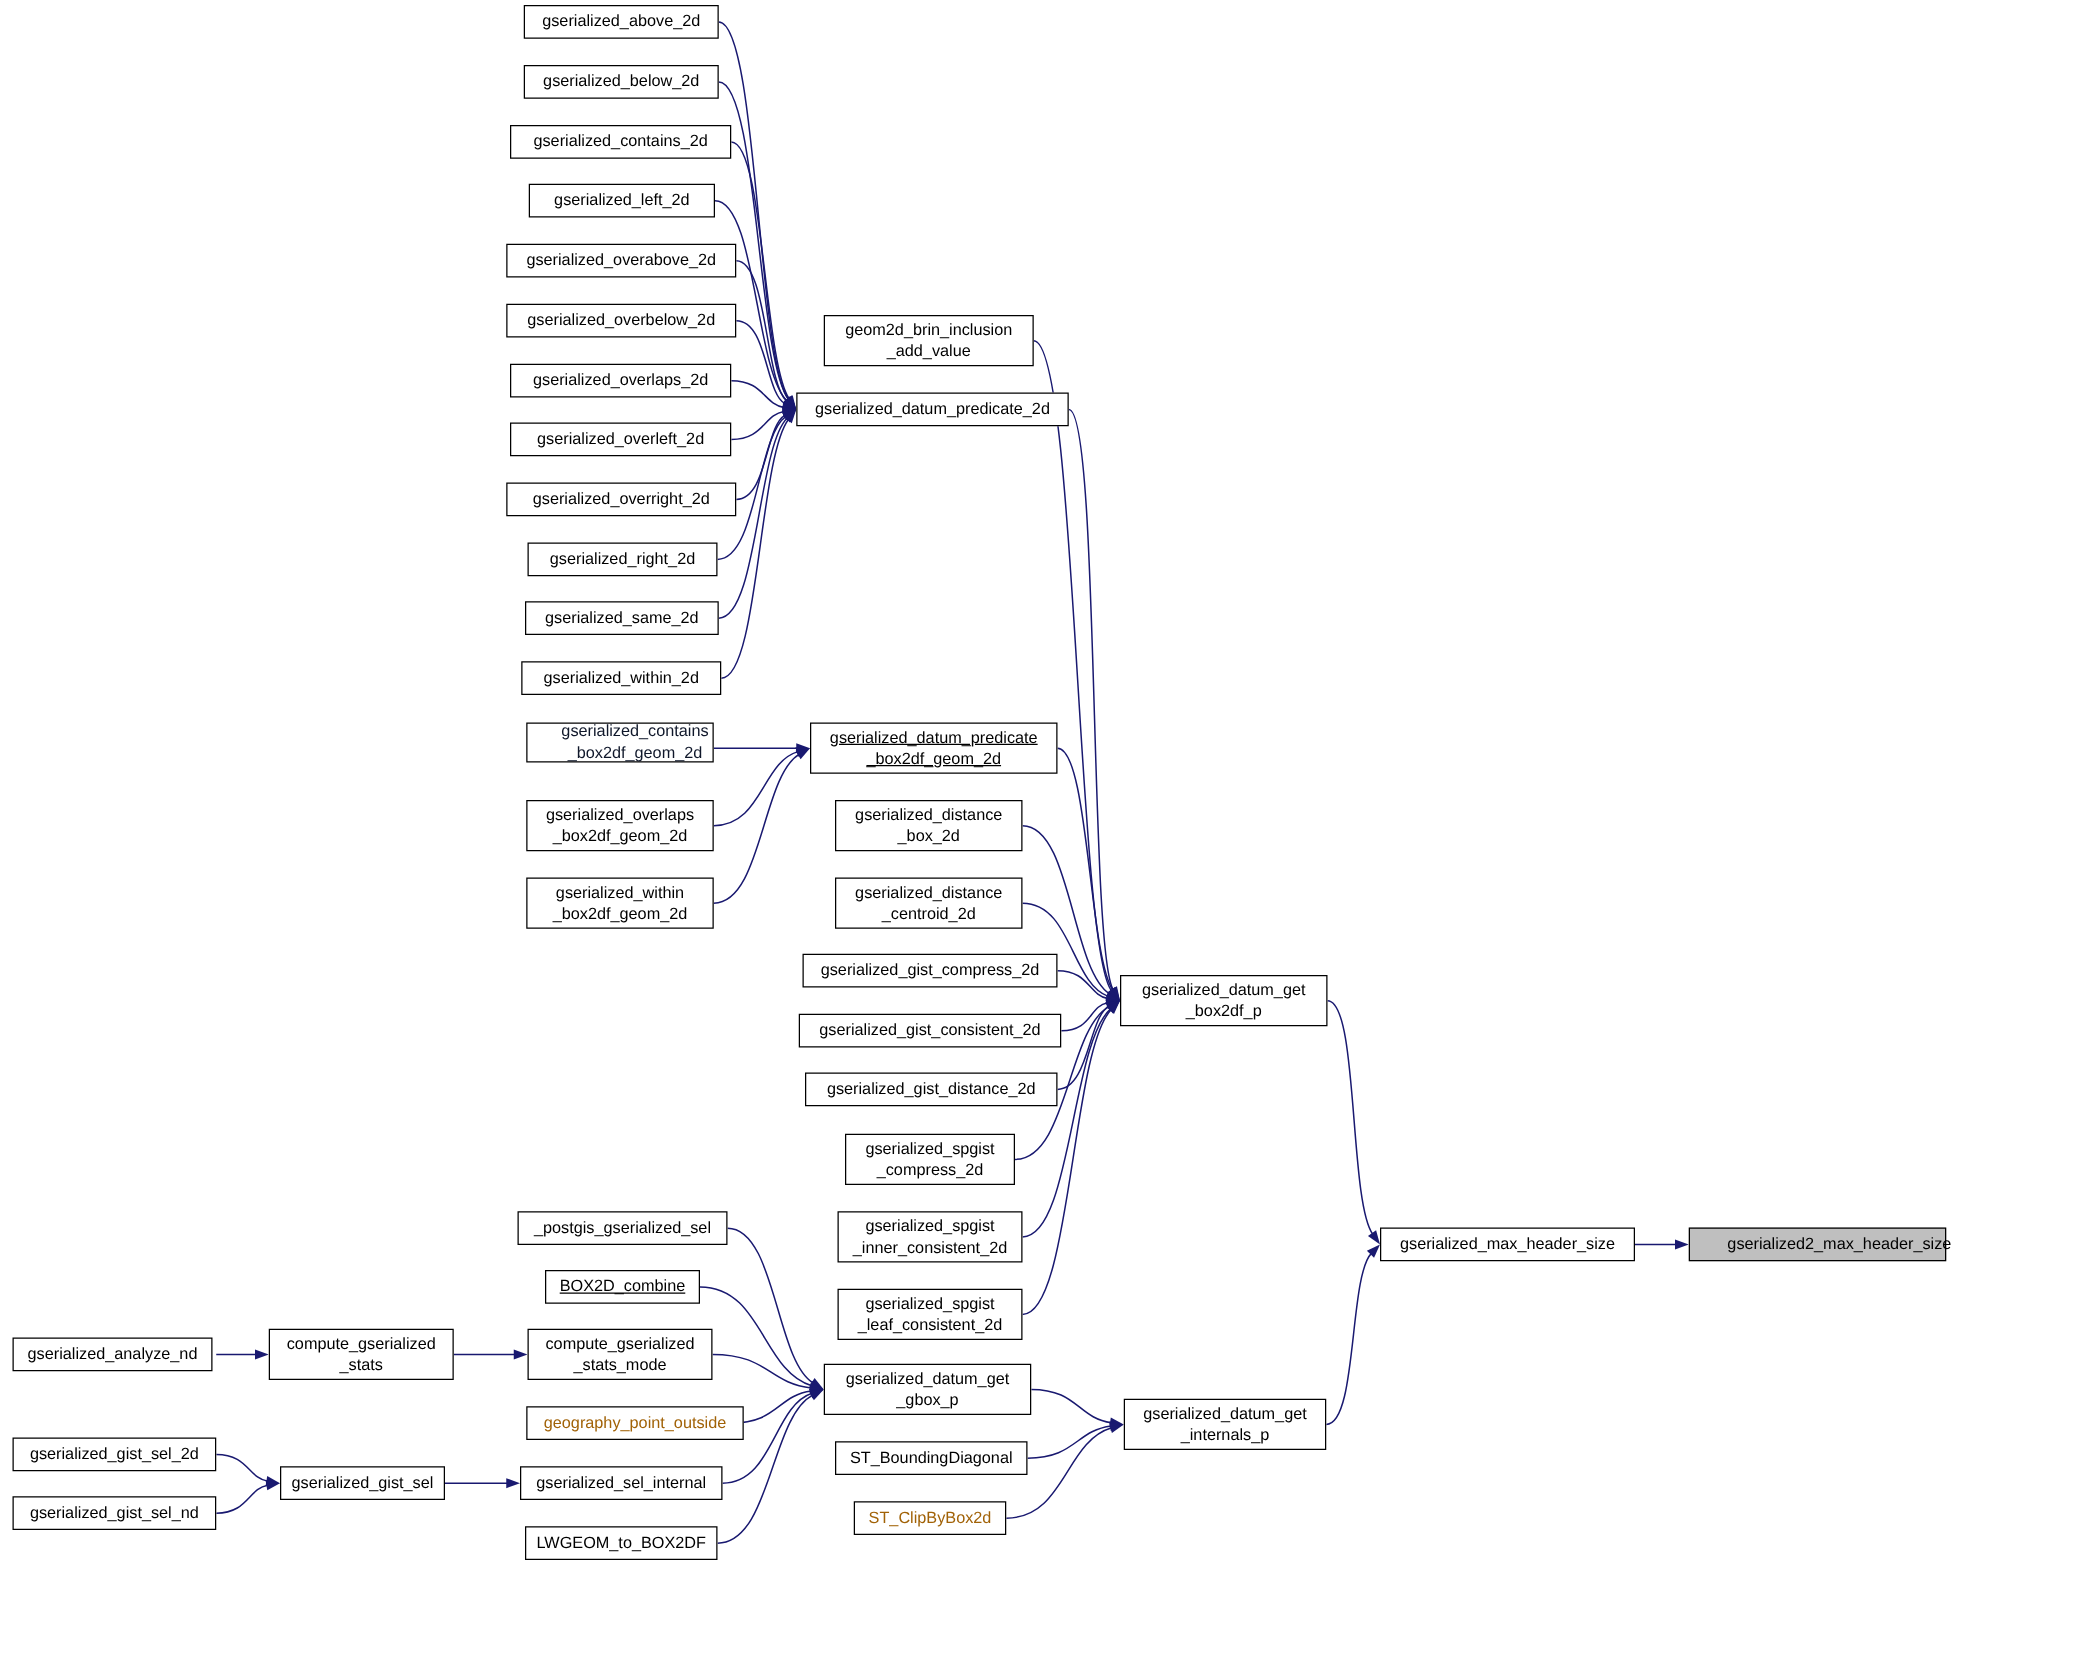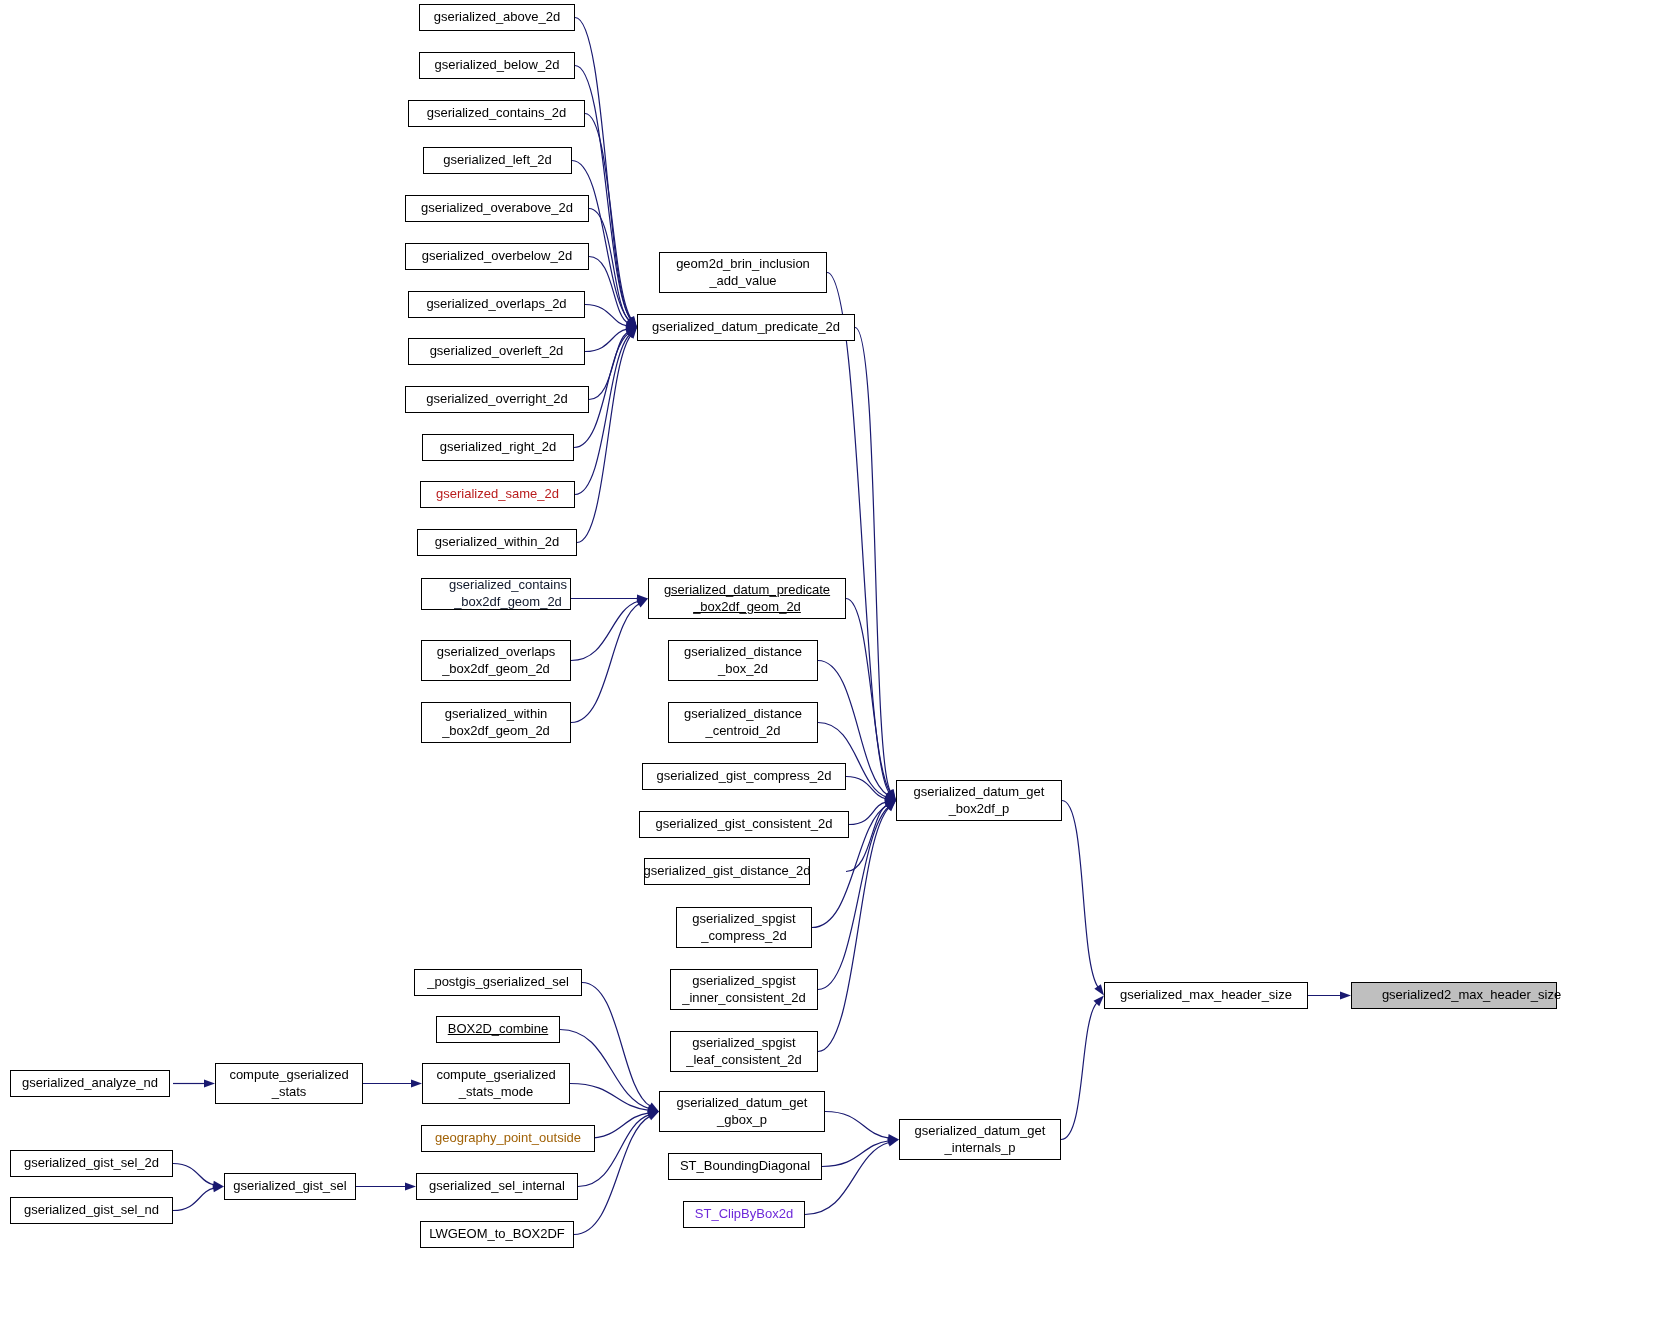--- a/index.html
+++ b/index.html
@@ -154,21 +154,21 @@
     </div>
     <div class="node" style="left: 408px; top: 338px; width: 177px; height: 27px; border-color: rgb(0, 0, 0); color: rgb(0, 0, 0); background: rgb(255, 255, 255);">
       <div>gserialized_overleft_2d</div>
     </div>
     <div class="node" style="left: 405px; top: 386px; width: 184px; height: 27px; border-color: rgb(0, 0, 0); color: rgb(0, 0, 0); background: rgb(255, 255, 255);">
       <div>gserialized_overright_2d</div>
     </div>
     <div class="node" style="left: 422px; top: 434px; width: 152px; height: 27px; border-color: rgb(0, 0, 0); color: rgb(0, 0, 0); background: rgb(255, 255, 255);">
       <div>gserialized_right_2d</div>
     </div>
-    <div class="node" style="left: 420px; top: 481px; width: 155px; height: 27px; border-color: rgb(0, 0, 0); color: #b91c1c; background: rgb(255, 255, 255);">
+    <div class="node" style="left: 420px; top: 481px; width: 155px; height: 27px; border-color: rgb(0, 0, 0); color: #000000; background: rgb(255, 255, 255);">
       <div>gserialized_same_2d</div>
     </div>
     <div class="node" style="left: 417px; top: 529px; width: 160px; height: 27px; border-color: rgb(0, 0, 0); color: rgb(0, 0, 0); background: rgb(255, 255, 255);">
       <div>gserialized_within_2d</div>
     </div>
     <div class="node" style="left: 659px; top: 252px; width: 168px; height: 41px; border-color: rgb(0, 0, 0); color: rgb(0, 0, 0); background: rgb(255, 255, 255);">
       <div>geom2d_brin_inclusion</div>
       <div>_add_value</div>
     </div>
     <div class="node" style="left: 637px; top: 314px; width: 218px; height: 27px; border-color: rgb(0, 0, 0); color: rgb(0, 0, 0); background: rgb(255, 255, 255);">
@@ -197,21 +197,21 @@
     <div class="node" style="left: 668px; top: 702px; width: 150px; height: 41px; border-color: rgb(0, 0, 0); color: rgb(0, 0, 0); background: rgb(255, 255, 255);">
       <div>gserialized_distance</div>
       <div>_centroid_2d</div>
     </div>
     <div class="node" style="left: 642px; top: 763px; width: 204px; height: 27px; border-color: rgb(0, 0, 0); color: rgb(0, 0, 0); background: rgb(255, 255, 255);">
       <div>gserialized_gist_compress_2d</div>
     </div>
     <div class="node" style="left: 639px; top: 811px; width: 210px; height: 27px; border-color: rgb(0, 0, 0); color: rgb(0, 0, 0); background: rgb(255, 255, 255);">
       <div>gserialized_gist_consistent_2d</div>
     </div>
-    <div class="node" style="left: 644px; top: 858px; width: 166px; height: 27px; border-color: rgb(0, 0, 0); color: rgb(0, 0, 0); background: rgb(255, 255, 255);">
+    <div class="node" style="left: 644px; top: 858px; width: 202px; height: 27px; border-color: rgb(0, 0, 0); color: rgb(0, 0, 0); background: rgb(255, 255, 255);">
       <div>gserialized_gist_distance_2d</div>
     </div>
     <div class="node" style="left: 676px; top: 907px; width: 136px; height: 41px; border-color: rgb(0, 0, 0); color: rgb(0, 0, 0); background: rgb(255, 255, 255);">
       <div>gserialized_spgist</div>
       <div>_compress_2d</div>
     </div>
     <div class="node" style="left: 670px; top: 969px; width: 148px; height: 41px; border-color: rgb(0, 0, 0); color: rgb(0, 0, 0); background: rgb(255, 255, 255);">
       <div>gserialized_spgist</div>
       <div>_inner_consistent_2d</div>
     </div>
@@ -264,20 +264,20 @@
     <div class="node" style="left: 420px; top: 1221px; width: 154px; height: 27px; border-color: rgb(0, 0, 0); color: rgb(0, 0, 0); background: rgb(255, 255, 255);">
       <div>LWGEOM_to_BOX2DF</div>
     </div>
     <div class="node" style="left: 659px; top: 1091px; width: 166px; height: 41px; border-color: rgb(0, 0, 0); color: rgb(0, 0, 0); background: rgb(255, 255, 255);">
       <div>gserialized_datum_get</div>
       <div>_gbox_p</div>
     </div>
     <div class="node" style="left: 668px; top: 1153px; width: 154px; height: 27px; border-color: rgb(0, 0, 0); color: rgb(0, 0, 0); background: rgb(255, 255, 255);">
       <div>ST_BoundingDiagonal</div>
     </div>
-    <div class="node" style="left: 683px; top: 1201px; width: 122px; height: 27px; border-color: rgb(0, 0, 0); color: #6d28d9; background: rgb(255, 255, 255);">
+    <div class="node" style="left: 683px; top: 1201px; width: 122px; height: 27px; border-color: rgb(0, 0, 0); color: #a16207; background: rgb(255, 255, 255);">
       <div>ST_ClipByBox2d</div>
     </div>
     <div class="node" style="left: 899px; top: 1119px; width: 162px; height: 41px; border-color: rgb(0, 0, 0); color: rgb(0, 0, 0); background: rgb(255, 255, 255);">
       <div>gserialized_datum_get</div>
       <div>_internals_p</div>
     </div>
   </div>
 
 </body></html>

